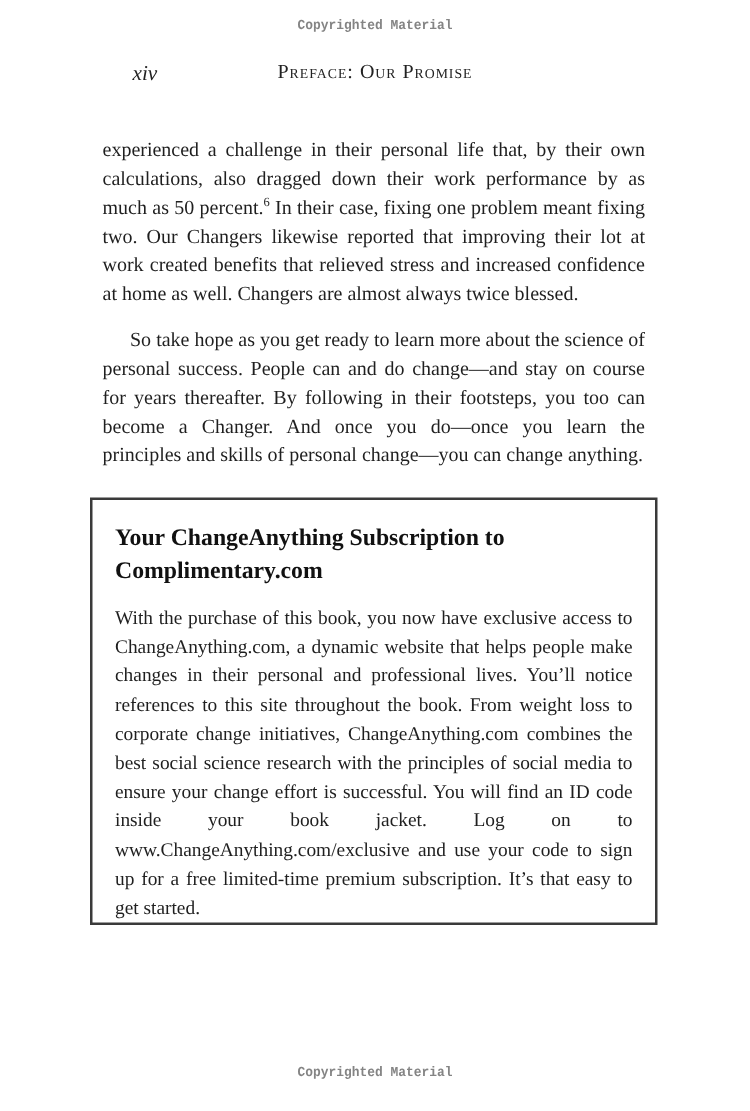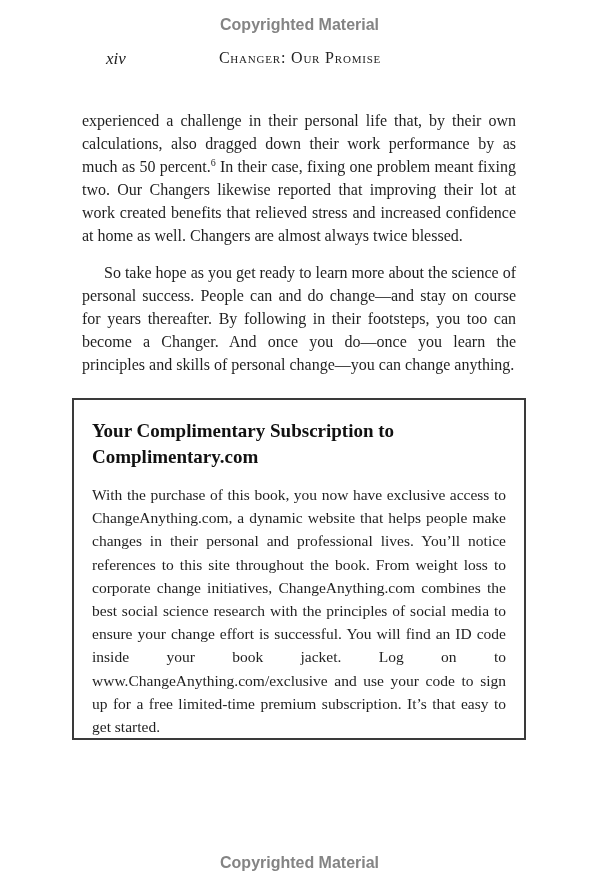--- a/index.html
+++ b/index.html
@@ -14,23 +14,23 @@
     background: #ffffff;
     overflow: hidden;
     font-family: "Liberation Serif", serif;
     color: #1f1f1f;
   }
   .copyright {
     position: absolute;
     left: 0;
     width: 600px;
     text-align: center;
-    font-family: Liberation Sans, sans-serif;
+    font-family: Liberation Mono, monospace;
     font-weight: bold;
-    font-size: 17px;
+    font-size: 11px;
     color: #848484;
     letter-spacing: 0px;
   }
   .copyright span {
     display: inline-block;
     transform: scaleX(0.94);
   }
   .copyright.top { top: 15px; }
   .copyright.bottom { top: 853px; }
 
@@ -115,32 +115,32 @@
 </head>
 <body>
 
 <div class="page">
 
   <div class="copyright top">
     <span>Copyrighted Material</span>
   </div>
 
   <div class="running-header">
-    <span class="running-title">Changer: Our Promise</span>
+    <span class="running-title">Preface: Our Promise</span>
     <span class="page-number">xiv</span>
   </div>
 
   <div class="body-text">
     <p><span>experienced a challenge in their personal life that, by their own calculations, also dragged down their work performance by as much as 50 percent.</span><sup class="footnote">6</sup><span> In their case, fixing one problem meant fixing two. Our Changers likewise reported that improving their lot at work created benefits that relieved stress and increased confidence at home as well. Changers are almost always twice blessed.</span></p>
     <p class="indented">So take hope as you get ready to learn more about the science of personal success. People can and do change—and stay on course for years thereafter. By following in their footsteps, you too can become a Changer. And once you do—once you learn the principles and skills of personal change—you can change anything.</p>
   </div>
 
   <div class="callout-box">
     <div class="callout-title">
-      <div>Your Complimentary Subscription to</div>
+      <div>Your ChangeAnything Subscription to</div>
       <div>Complimentary.com</div>
     </div>
     <p class="callout-body">With the purchase of this book, you now have exclusive access to ChangeAnything.com, a dynamic website that helps people make changes in their personal and professional lives. You’ll notice references to this site throughout the book. From weight loss to corporate change initiatives, ChangeAnything.com combines the best social science research with the principles of social media to ensure your change effort is successful. You will find an ID code inside your book jacket. Log on to www.ChangeAnything.com/exclusive and use your code to sign up for a free limited-time premium subscription. It’s that easy to get started.</p>
   </div>
 
   <div class="copyright bottom">
     <span>Copyrighted Material</span>
   </div>
 
 </div>

